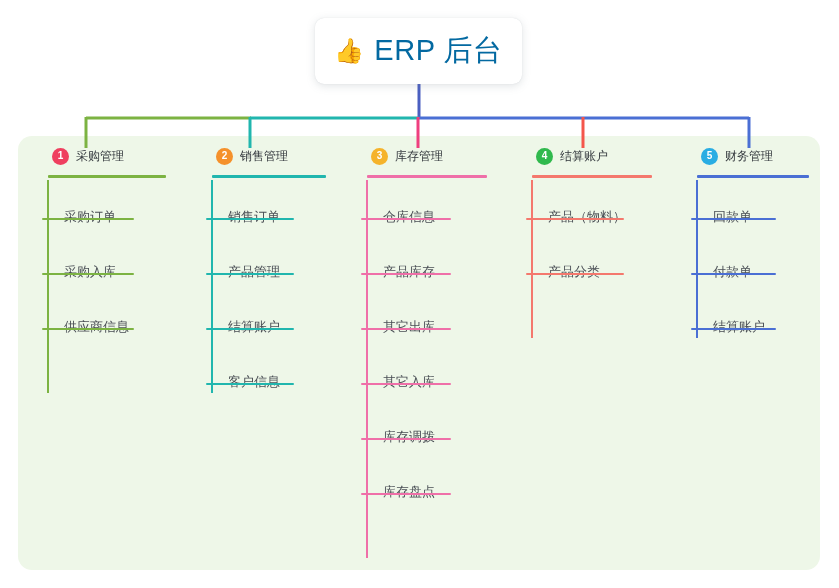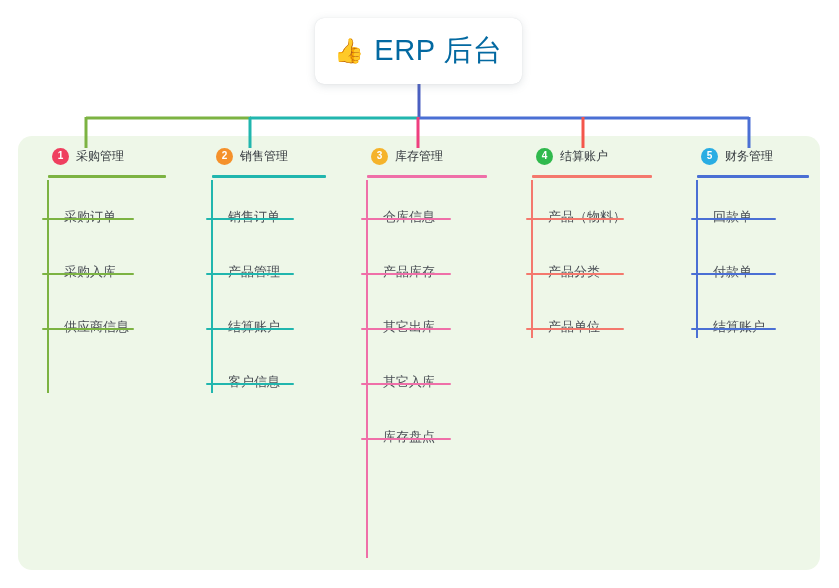--- a/index.html
+++ b/index.html
@@ -154,42 +154,42 @@
         </div>
         <div class="leaf">
           <span class="leaf-label">其它出库</span>
           <div class="leaf-rule" style="background: rgb(239, 111, 168); width: 90px;"></div>
         </div>
         <div class="leaf">
           <span class="leaf-label">其它入库</span>
           <div class="leaf-rule" style="background: rgb(239, 111, 168); width: 90px;"></div>
         </div>
         <div class="leaf">
+          <span class="leaf-label">库存调拨</span>
+          <div class="leaf-rule" style="background: rgb(239, 111, 168); width: 90px;"></div>
+        </div>
+        <div class="leaf">
           <span class="leaf-label">库存盘点</span>
           <div class="leaf-rule" style="background: rgb(239, 111, 168); width: 90px;"></div>
         </div>
       </div>
       <div class="column" style="left: 514px;">
         <div class="col-head">
           <span class="badge" style="background: rgb(48, 185, 77);">4</span>
           <span class="col-title">结算账户</span>
         </div>
         <div class="head-rule" style="background: rgb(244, 120, 109); width: 120px; margin-left: 18px;"></div>
         <div class="leaf">
           <span class="leaf-label">产品（物料）</span>
           <div class="leaf-rule" style="background: rgb(244, 120, 109); width: 98px;"></div>
         </div>
         <div class="leaf">
           <span class="leaf-label">产品分类</span>
           <div class="leaf-rule" style="background: rgb(244, 120, 109); width: 98px;"></div>
         </div>
-        <div class="leaf">
-          <span class="leaf-label">产品单位</span>
-          <div class="leaf-rule" style="background: rgb(244, 120, 109); width: 98px;"></div>
-        </div>
       </div>
       <div class="column" style="left: 679px;">
         <div class="col-head">
           <span class="badge" style="background: rgb(41, 173, 227);">5</span>
           <span class="col-title">财务管理</span>
         </div>
         <div class="head-rule" style="background: rgb(74, 111, 212); width: 112px; margin-left: 18px;"></div>
         <div class="leaf">
           <span class="leaf-label">回款单</span>
           <div class="leaf-rule" style="background: rgb(74, 111, 212); width: 85px;"></div>

